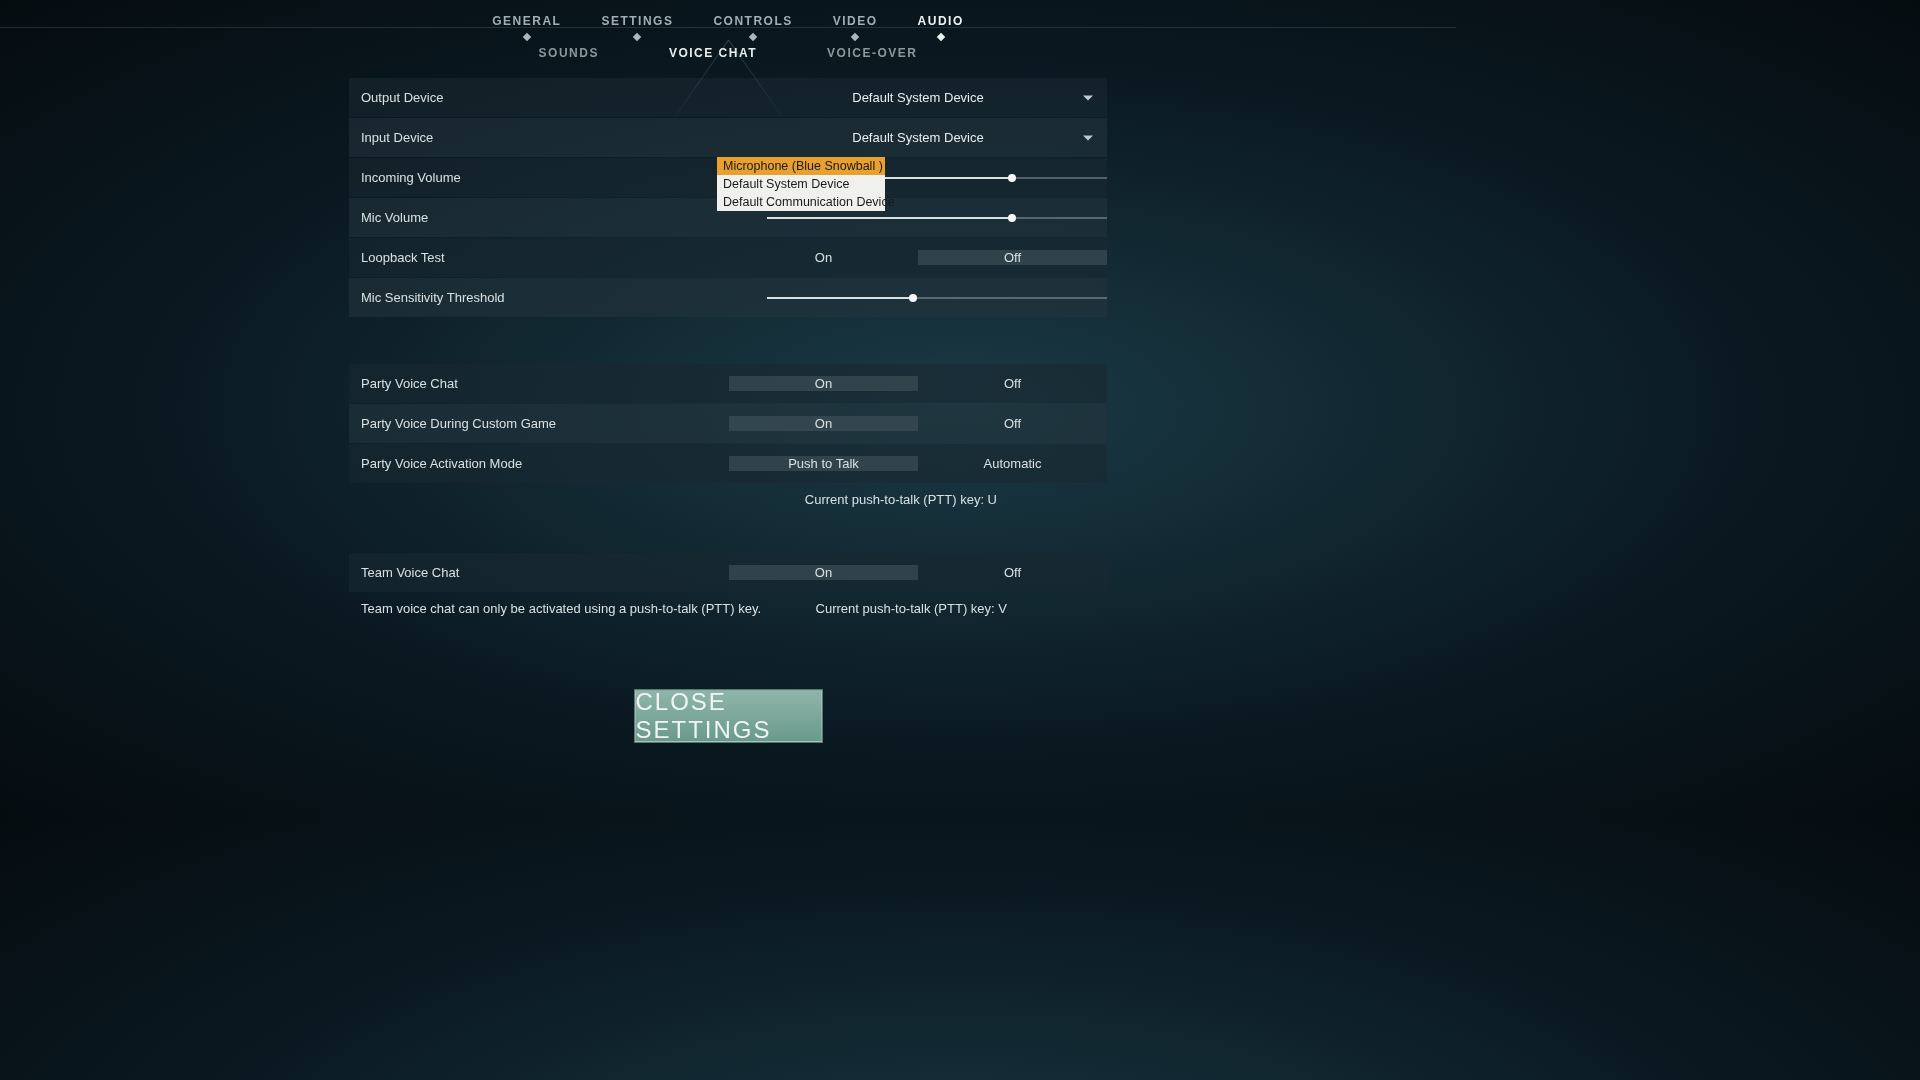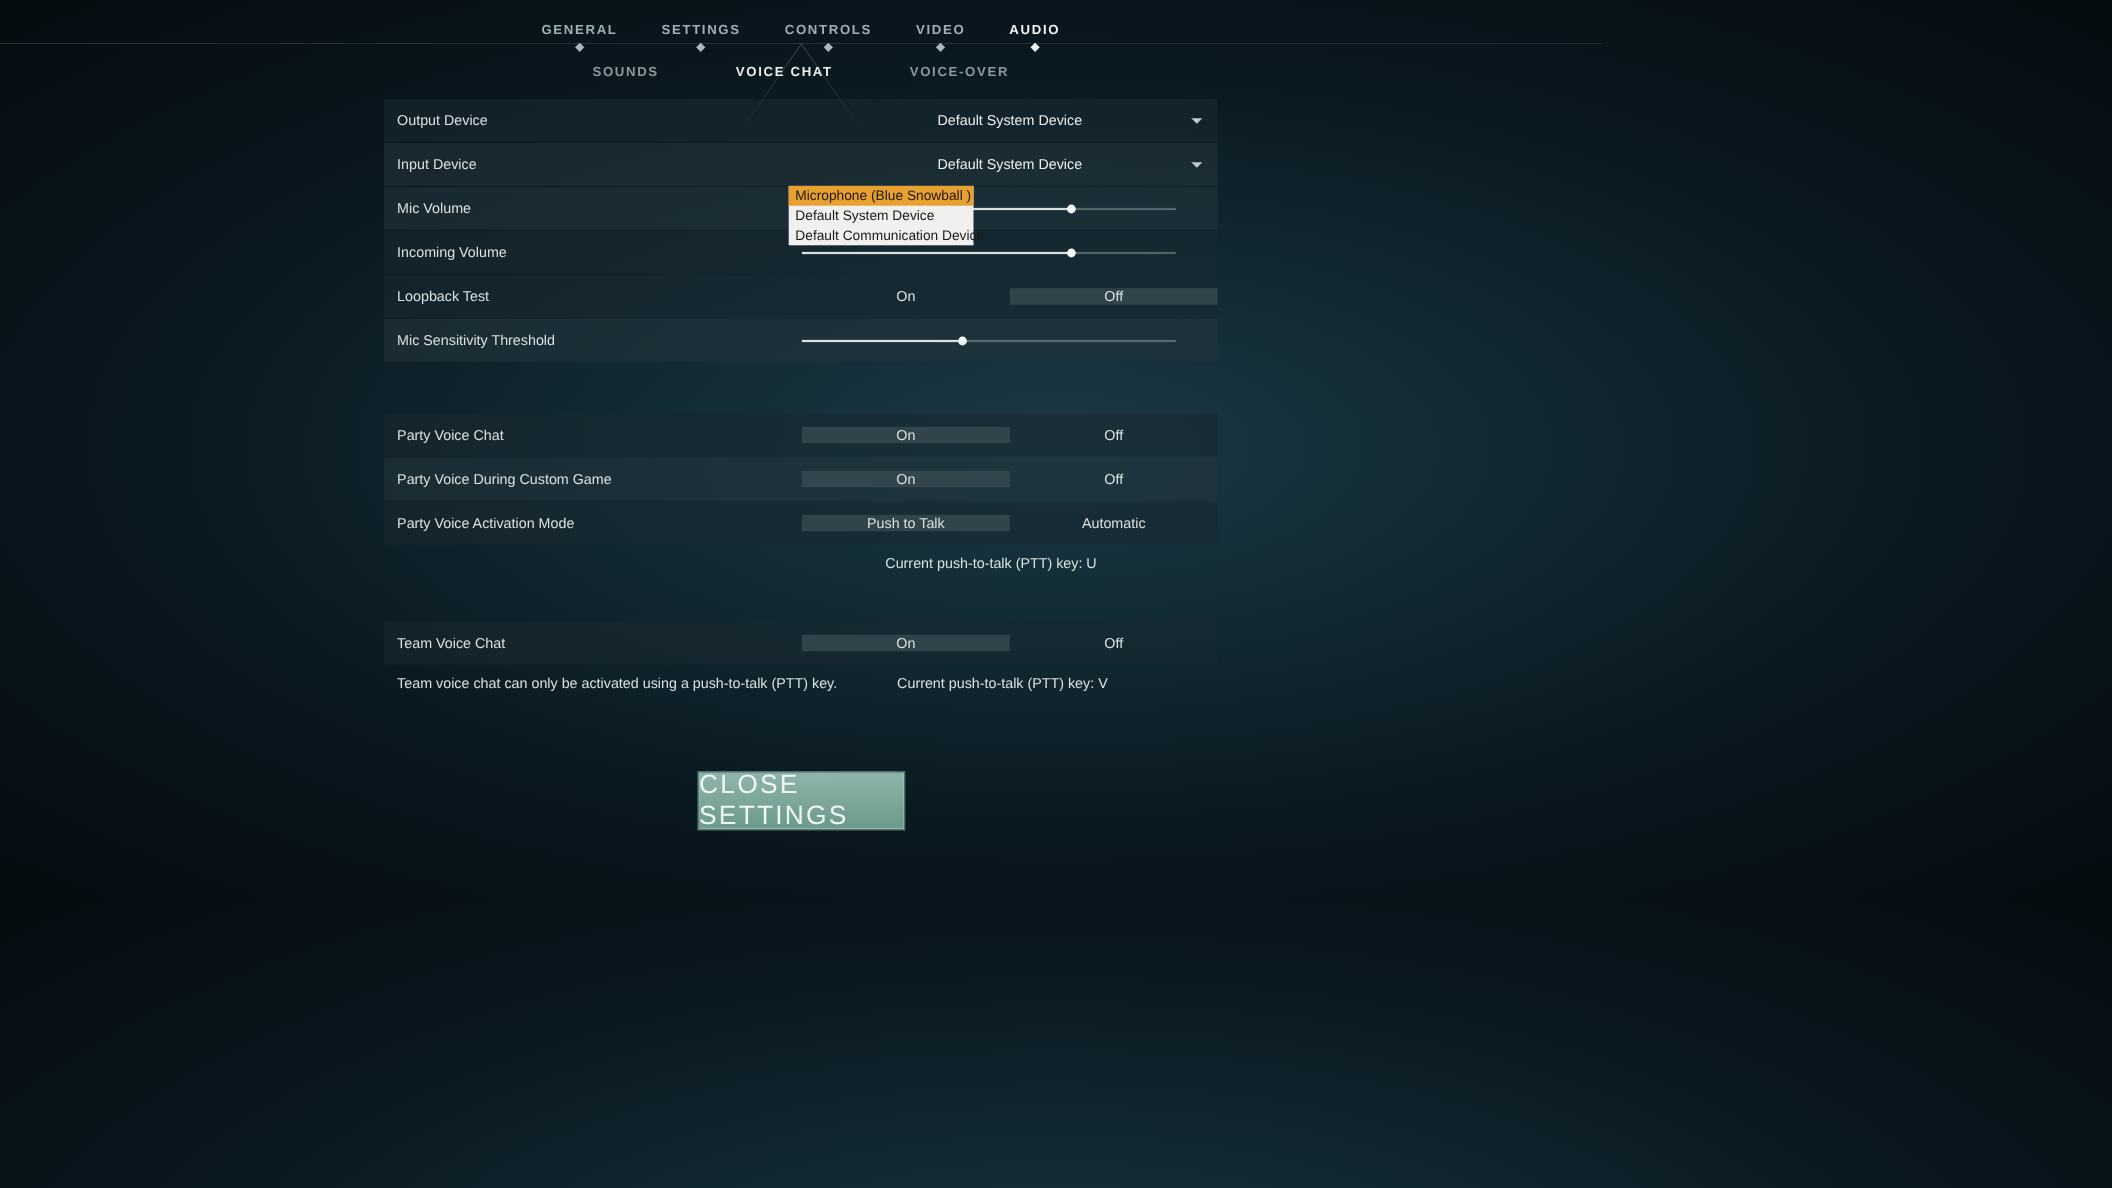--- a/index.html
+++ b/index.html
@@ -11,21 +11,21 @@
   color: #c8d4d6;
   overflow: hidden;
   position: relative;
 }
 .top-tabs {
   display: flex;
   justify-content: center;
   align-items: center;
   gap: 40px;
   padding-top: 14px;
-  height: 40px;
+  height: 28px;
   border-bottom: 1px solid rgba(100,120,130,0.3);
   position: relative;
 }
 .top-tab {
   font-size: 12px;
   letter-spacing: 1.5px;
   font-weight: 600;
   color: #9eb0b3;
   cursor: pointer;
   position: relative;
@@ -71,21 +71,21 @@
 .row-label {
   flex: 0 0 380px;
   padding-left: 12px;
   font-size: 13px;
   color: #d8e0e0;
 }
 .row-control {
   flex: 1;
   display: flex;
   align-items: center;
-  justify-content: flex-start;
+  justify-content: flex-end;
   position: relative;
   height: 100%;
 }
 .dropdown-display {
   text-align: center;
   font-size: 13px;
   color: #e8eded;
   width: 100%;
   position: relative;
 }
@@ -248,41 +248,41 @@
       <div class="dropdown-display">Default System Device</div>
       <div class="dropdown-arrow"></div>
       <div class="dropdown-open">
         <div class="dropdown-item hl">Microphone (Blue Snowball )</div>
         <div class="dropdown-item">Default System Device</div>
         <div class="dropdown-item">Default Communication Device</div>
       </div>
     </div>
   </div>
 
+  <div class="row">
+    <div class="row-label">Incoming Volume</div>
+    <div class="row-control">
+      <div class="slider-track">
+        <div class="slider-fill" style="width:72%"></div>
+        <div class="slider-thumb" style="left:72%"></div>
+      </div>
+    </div>
+  </div>
+
   <div class="row alt">
     <div class="row-label">Mic Volume</div>
     <div class="row-control">
       <div class="slider-track">
         <div class="slider-fill" style="width:72%"></div>
         <div class="slider-thumb" style="left:72%"></div>
       </div>
     </div>
   </div>
 
   <div class="row">
-    <div class="row-label">Incoming Volume</div>
-    <div class="row-control">
-      <div class="slider-track">
-        <div class="slider-fill" style="width:72%"></div>
-        <div class="slider-thumb" style="left:72%"></div>
-      </div>
-    </div>
-  </div>
-
-  <div class="row">
     <div class="row-label">Loopback Test</div>
     <div class="row-control toggle-group">
       <div class="toggle-opt">On</div>
       <div class="toggle-opt selected">Off</div>
     </div>
   </div>
 
   <div class="row alt">
     <div class="row-label">Mic Sensitivity Threshold</div>
     <div class="row-control">

